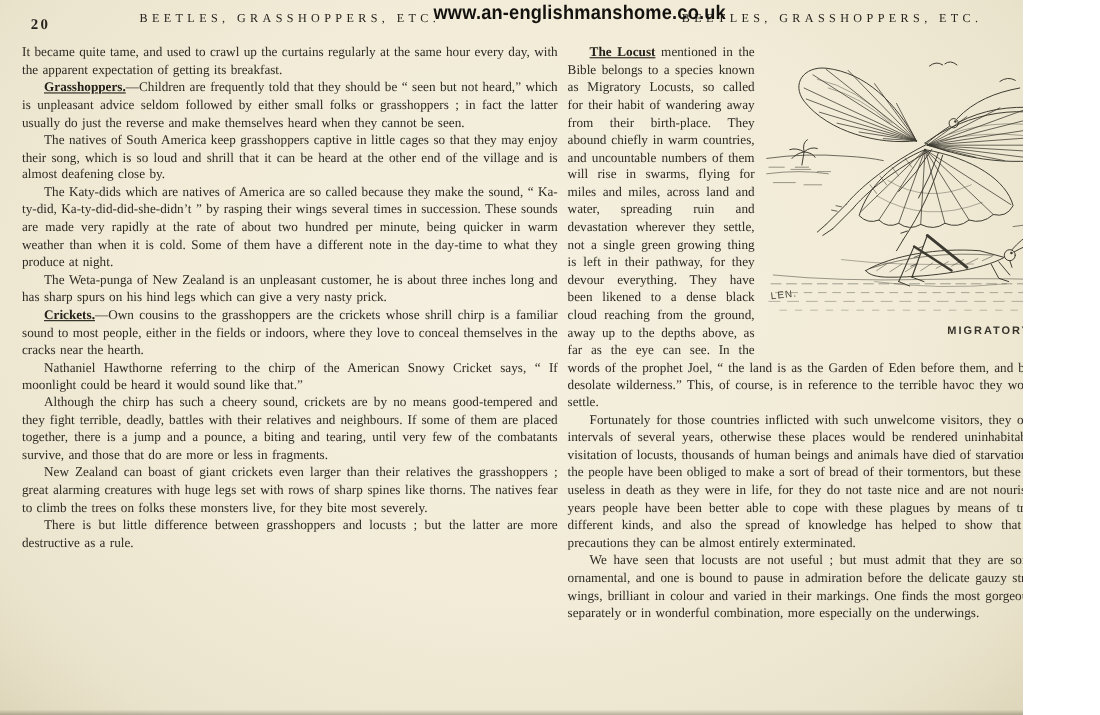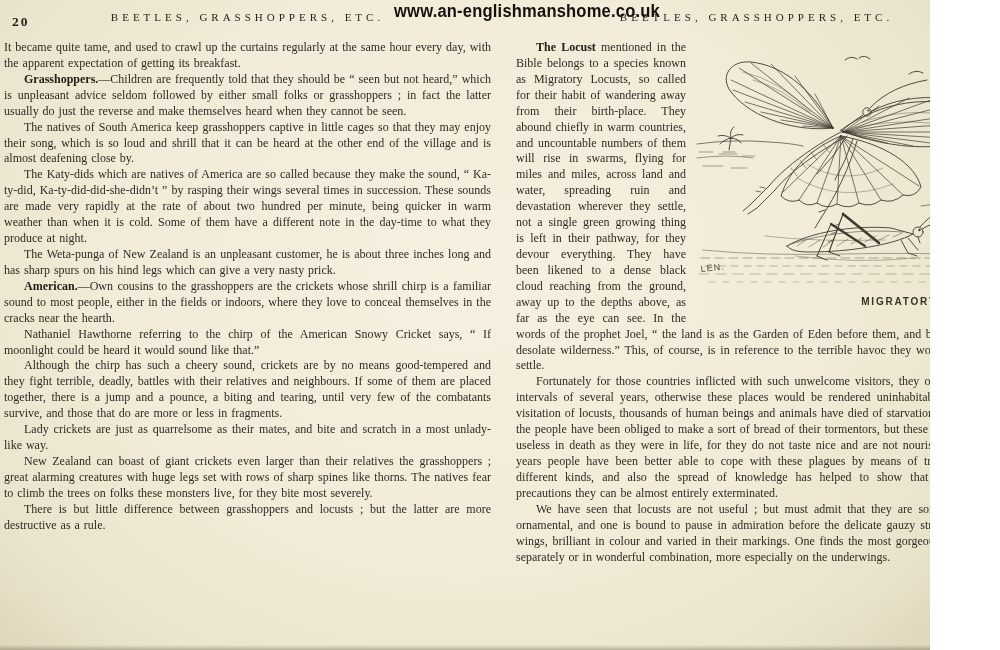--- a/index.html
+++ b/index.html
@@ -13,21 +13,21 @@
     color:#2d2b24;
   }
   .watermark{
     position:absolute;top:1px;left:527px;
     transform:translateX(-50%) scaleX(.92);
     font-family:"Liberation Sans","DejaVu Sans",sans-serif;
     font-weight:700;font-size:18px;letter-spacing:.2px;color:#14120f;
     white-space:nowrap;z-index:5;
   }
   .page{position:absolute;top:0;height:650px;}
-  .page-left{left:4px;width:487px;}
+  .page-left{left:20px;width:487px;}
   .page-right{left:516px;width:481px;}
   .running-head{
     position:absolute;top:11px;left:0;width:100%;
     margin:0;text-align:center;
     font-size:11px;font-weight:400;letter-spacing:4px;color:#26241e;
     white-space:nowrap;
   }
   .pagenum{
     position:absolute;top:14px;
     font-size:13.5px;font-weight:600;letter-spacing:2px;color:#26241e;
@@ -35,21 +35,21 @@
   .pagenum-left{left:8px;}
   .pagenum-right{right:22px;}
   .page-body{position:absolute;top:40px;left:0;right:0;}
   .para{
     margin:0;
     text-align:justify;
     font-size:12px;line-height:15.92px;
     word-spacing:.08em;
   }
   .para.indent{text-indent:20px;}
-  .para b.lead{font-weight:bold;color:#232119;}
+  .para b.lead{font-weight:bold;color:#232119;text-decoration:underline;}
   .illustration-float{
     float:right;
     width:302px;
     margin:0 0 16px 9px;
   }
   .illustration-float svg{display:block;}
   .illustration-caption{
     margin-top:4px;
     text-align:right;
     font-family:"Liberation Sans","DejaVu Sans",sans-serif;
@@ -70,24 +70,23 @@
 
   <section class="page page-left">
     <div class="pagenum pagenum-left">20</div>
     <h1 class="running-head">BEETLES, GRASSHOPPERS, ETC.</h1>
     <div class="page-body">
         <p class="para">It became quite tame, and used to crawl up the curtains regularly at the same hour every day, with the apparent expectation of getting its breakfast.</p>
         <p class="para indent"><b class="lead">Grasshoppers.</b>—Children are frequently told that they should be “ seen but not heard,” which is unpleasant advice seldom followed by either small folks or grasshoppers ; in fact the latter usually do just the reverse and make themselves heard when they cannot be seen.</p>
         <p class="para indent">The natives of South America keep grasshoppers captive in little cages so that they may enjoy their song, which is so loud and shrill that it can be heard at the other end of the village and is almost deafening close by.</p>
         <p class="para indent">The Katy-dids which are natives of America are so called because they make the sound, “ Ka-ty-did, Ka-ty-did-did-she-didn’t ” by rasping their wings several times in succession.  These sounds are made very rapidly at the rate of about two hundred per minute, being quicker in warm weather than when it is cold.  Some of them have a different note in the day-time to what they produce at night.</p>
         <p class="para indent">The Weta-punga of New Zealand is an unpleasant customer, he is about three inches long and has sharp spurs on his hind legs which can give a very nasty prick.</p>
-        <p class="para indent"><b class="lead">American.</b>—Own cousins to the grasshoppers are the crickets whose shrill chirp is a familiar sound to most people, either in the fields or indoors, where they love to conceal themselves in the cracks near the hearth.</p>
+        <p class="para indent"><b class="lead">Crickets.</b>—Own cousins to the grasshoppers are the crickets whose shrill chirp is a familiar sound to most people, either in the fields or indoors, where they love to conceal themselves in the cracks near the hearth.</p>
         <p class="para indent">Nathaniel Hawthorne referring to the chirp of the American Snowy Cricket says, “ If moonlight could be heard it would sound like that.”</p>
         <p class="para indent">Although the chirp has such a cheery sound, crickets are by no means good-tempered and they fight terrible, deadly, battles with their relatives and neighbours.  If some of them are placed together, there is a jump and a pounce, a biting and tearing, until very few of the combatants survive, and those that do are more or less in fragments.</p>
-        <p class="para indent">Lady crickets are just as quarrelsome as their mates, and bite and scratch in a most unlady-like way.</p>
         <p class="para indent">New Zealand can boast of giant crickets even larger than their relatives the grasshoppers ; great alarming creatures with huge legs set with rows of sharp spines like thorns.  The natives fear to climb the trees on folks these monsters live, for they bite most severely.</p>
         <p class="para indent">There is but little difference between grasshoppers and locusts ; but the latter are more destructive as a rule.</p>
       </div>
   </section>
 
   <section class="page page-right">
     <div class="pagenum pagenum-right">18</div>
     <h1 class="running-head">BEETLES, GRASSHOPPERS, ETC.</h1>
     <div class="page-body">
 

